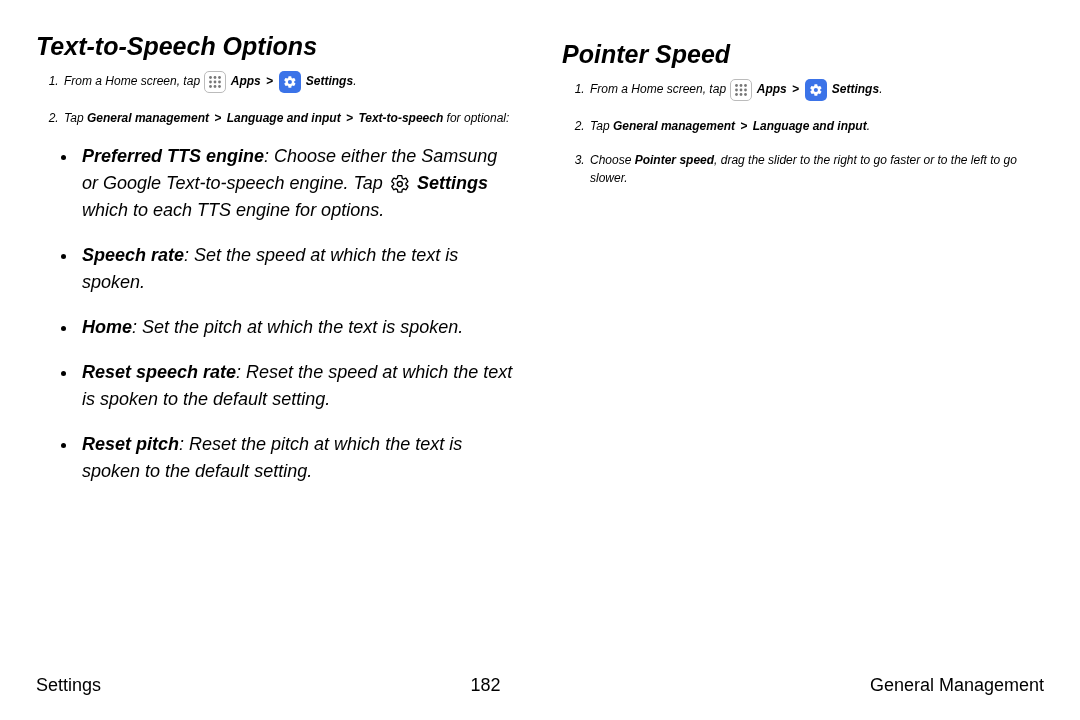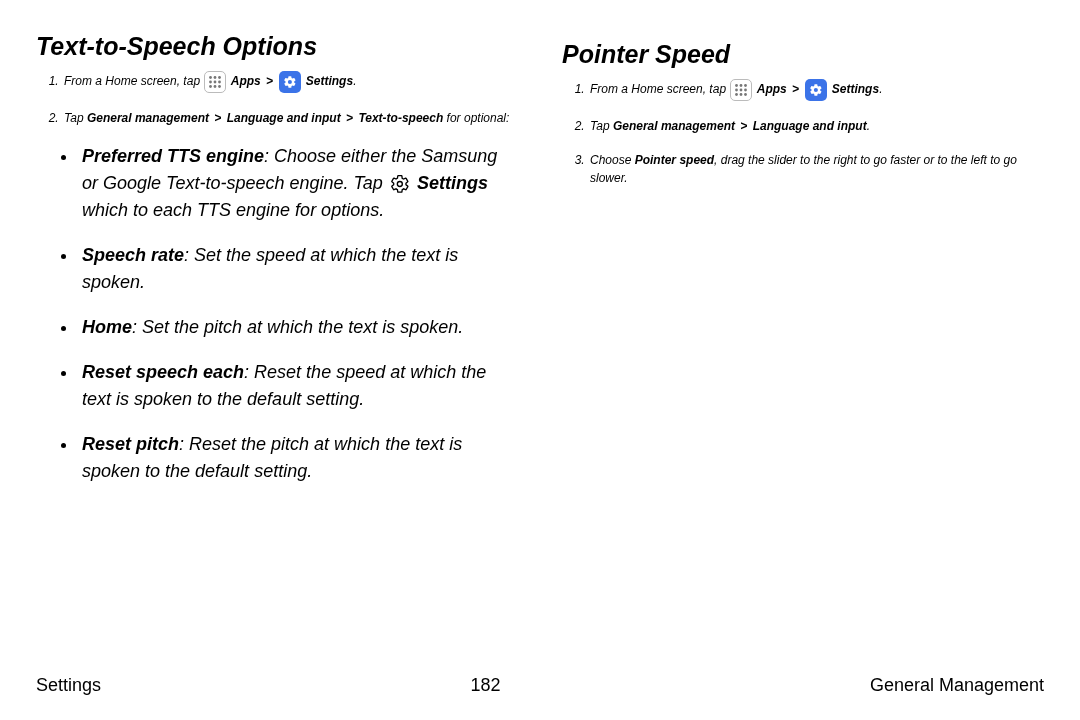--- a/index.html
+++ b/index.html
@@ -152,21 +152,21 @@
         </span>
         <span class="b">Settings</span><span> which to each TTS engine for options.</span>
       </li>
       <li>
         <span class="b">Speech rate</span><span>: Set the speed at which the text is spoken.</span>
       </li>
       <li>
         <span class="b">Home</span><span>: Set the pitch at which the text is spoken.</span>
       </li>
       <li>
-        <span class="b">Reset speech each</span><span>: Reset the speed at which the text is spoken to the default setting.</span>
+        <span class="b">Reset speech rate</span><span>: Reset the speed at which the text is spoken to the default setting.</span>
       </li>
       <li>
         <span class="b">Reset pitch</span><span>: Reset the pitch at which the text is spoken to the default setting.</span>
       </li>
     </ul>
   </div>
 
   <div class="col">
 
     <h2 style="margin-top:8px;">Pointer Speed</h2>

